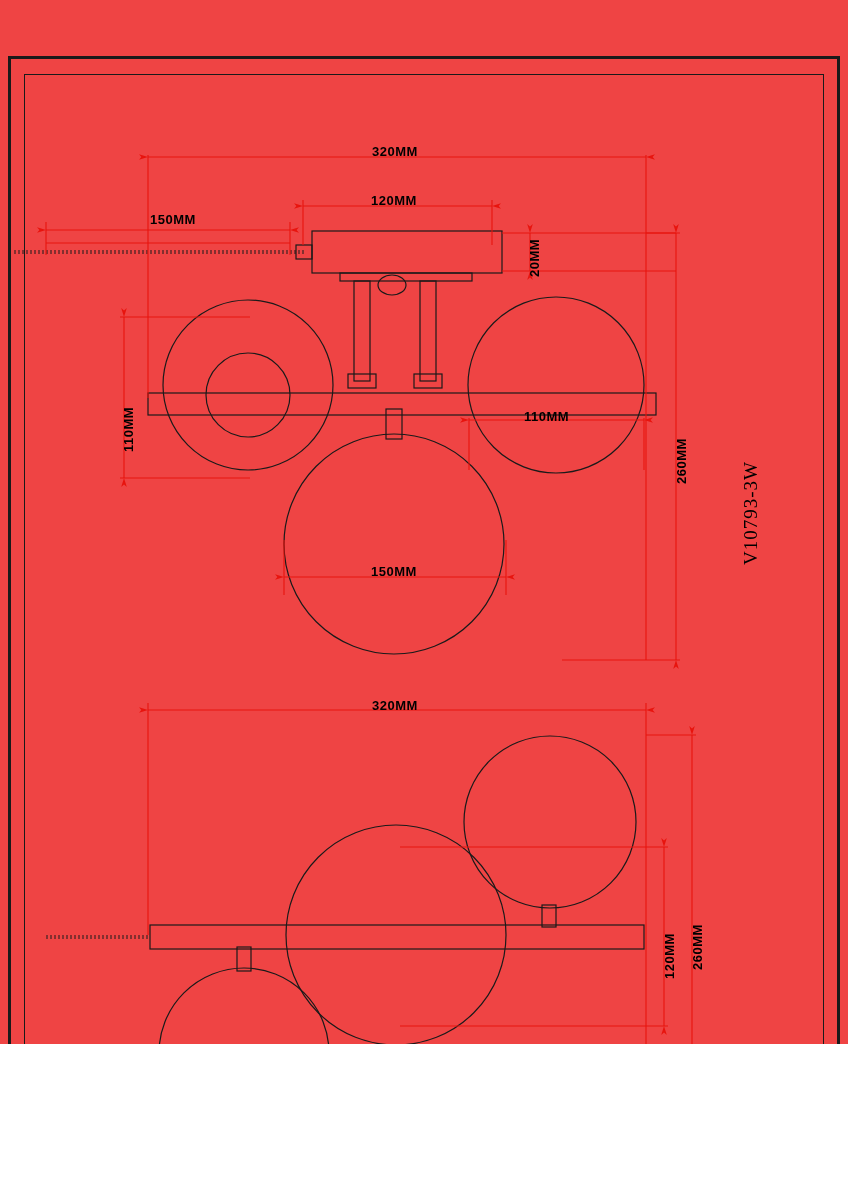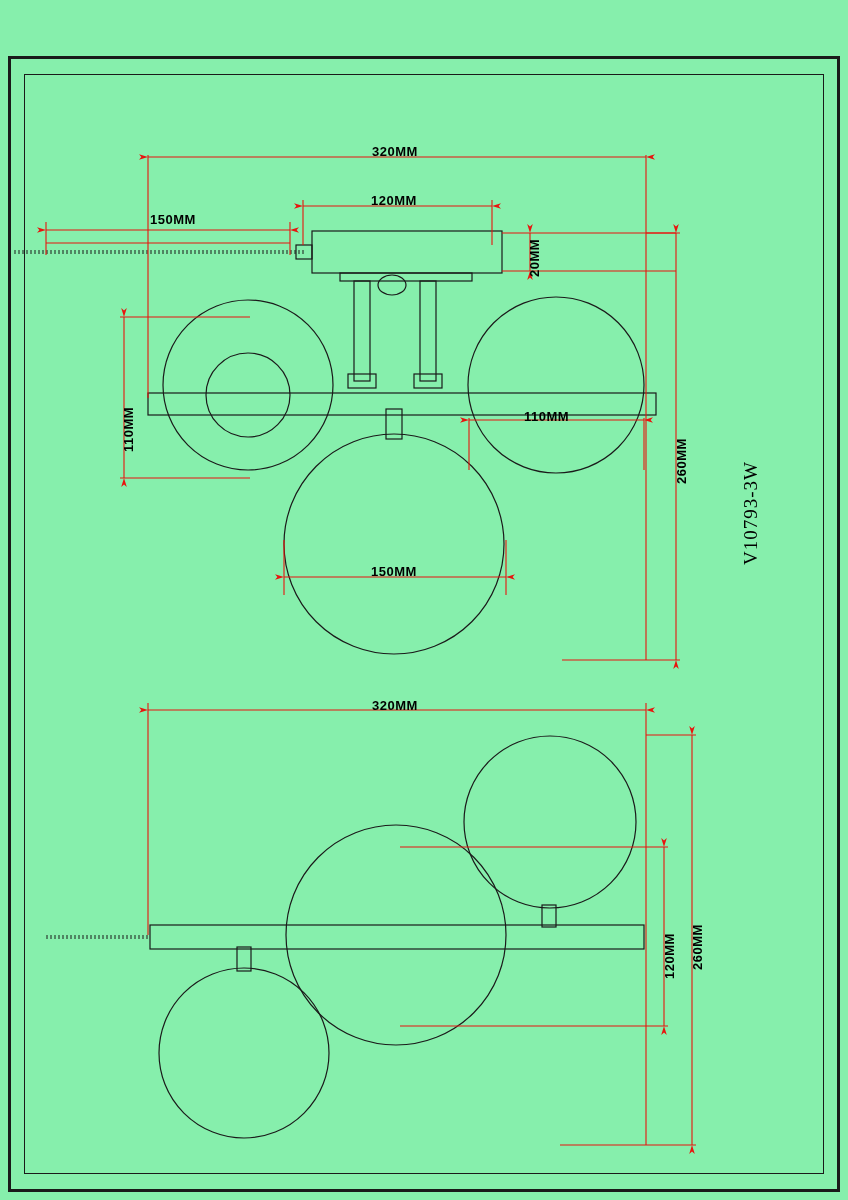--- a/index.html
+++ b/index.html
@@ -6,22 +6,22 @@
     margin: 0;
     padding: 0;
     background: #ffffff;
   }
   body {
     font-family: "Liberation Sans", sans-serif;
   }
   #page {
     position: relative;
     width: 848px;
-    height: 1200px;
-    background: #86efac;
+    height: 1044px;
+    background: #ef4444;
     overflow: hidden;
   }
   
   .frame-outer {
     position: absolute;
     left: 8px;
     top: 56px;
     width: 832px;
     height: 1136px;
     border: 3px solid #1a1a1a;

